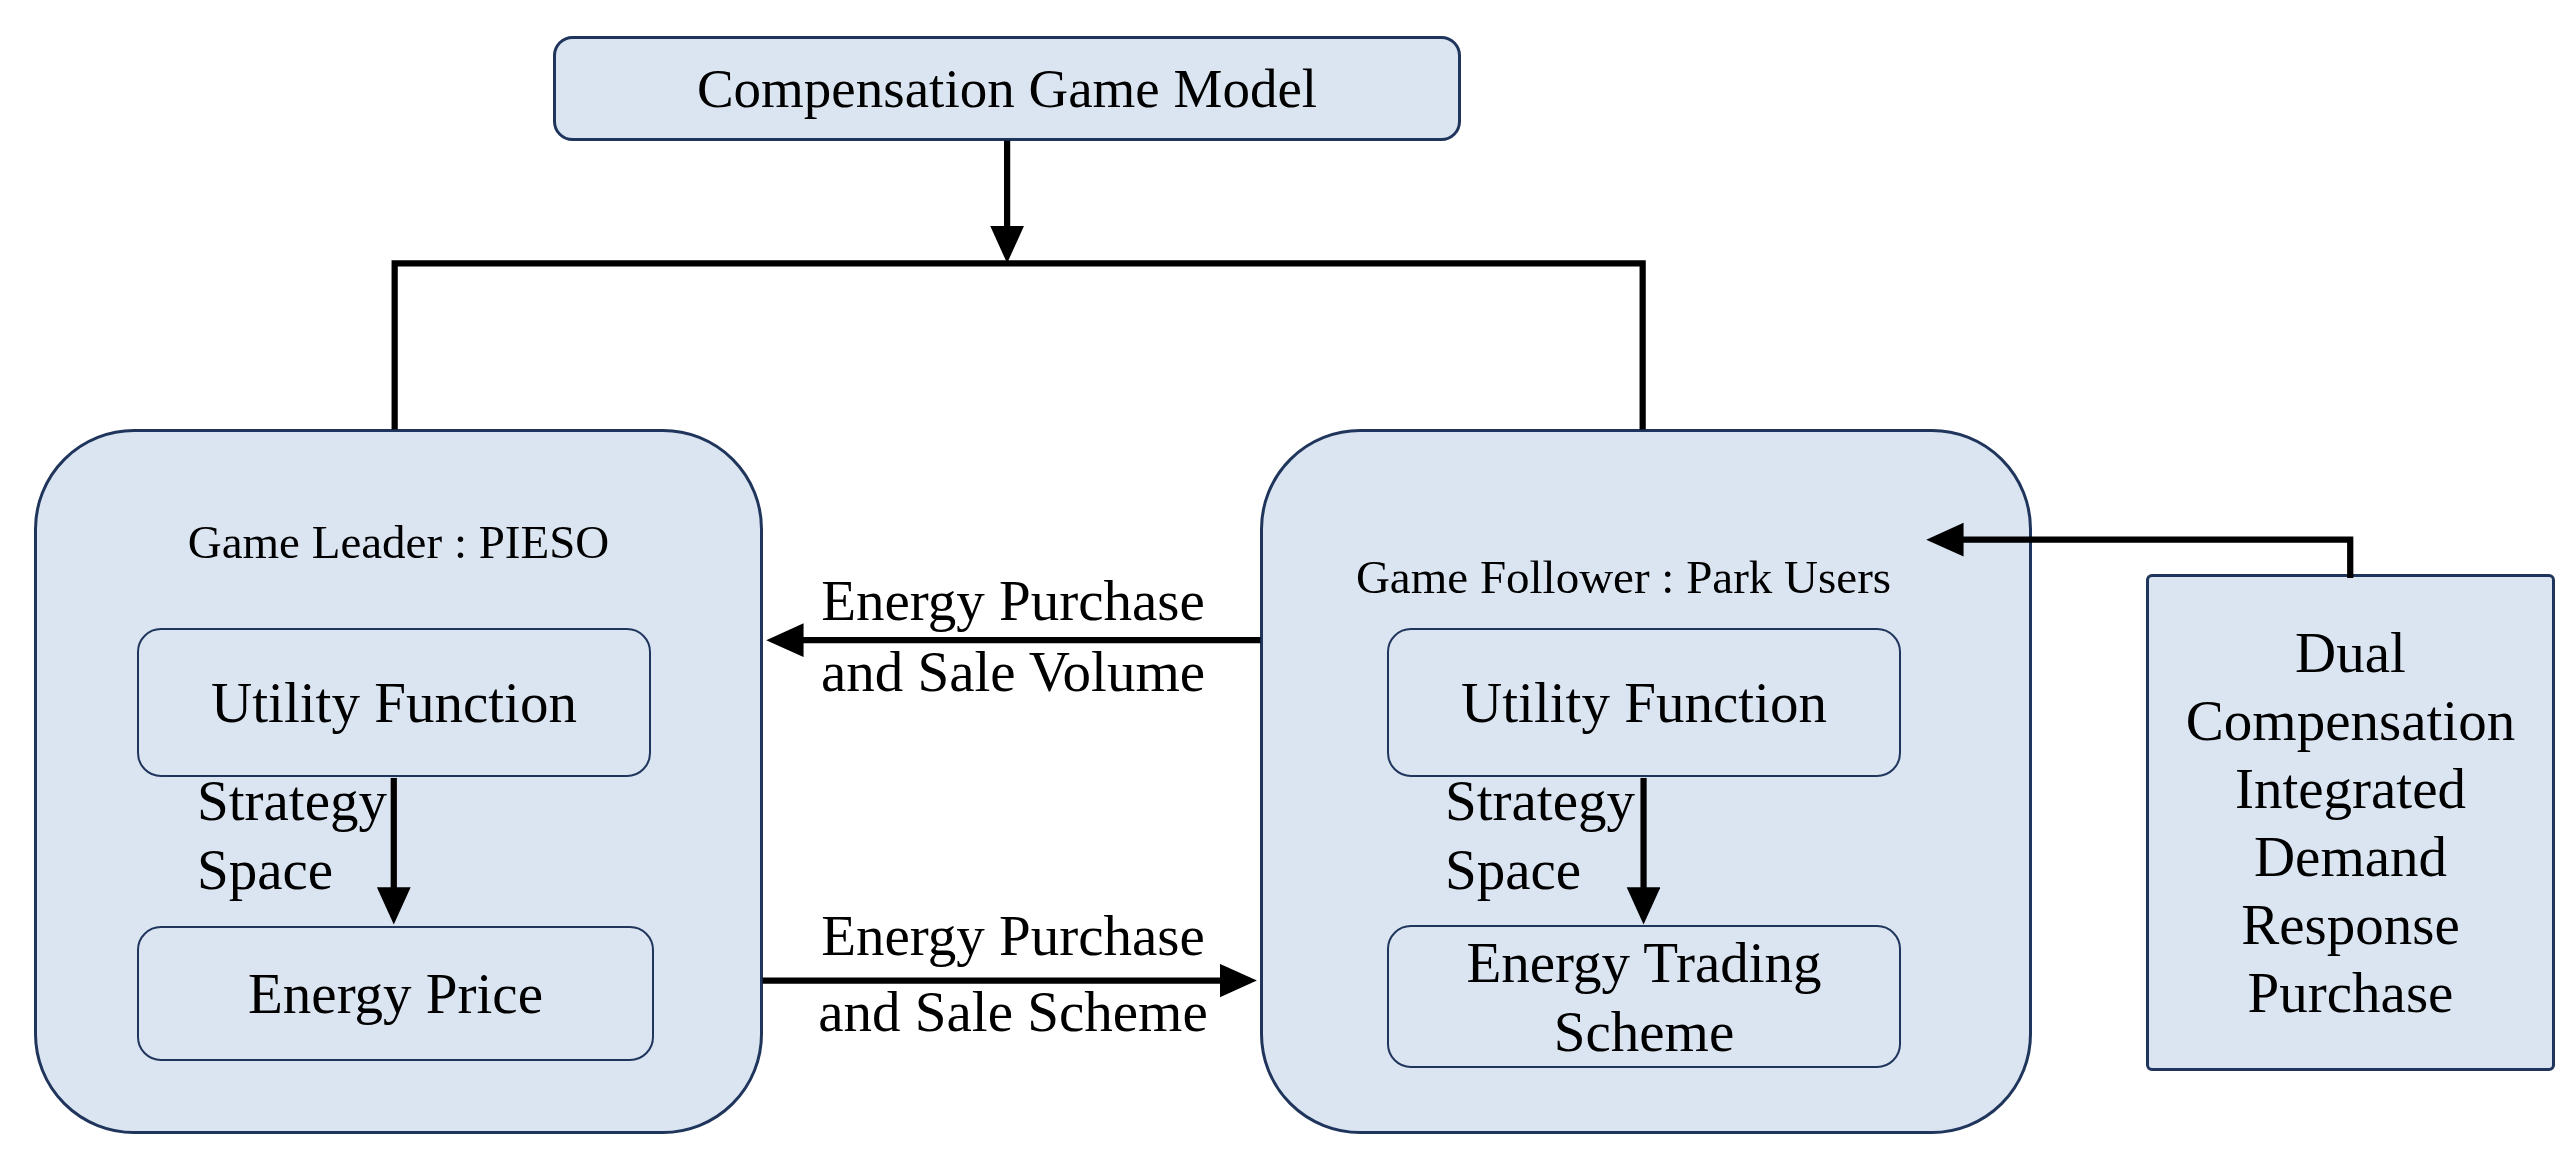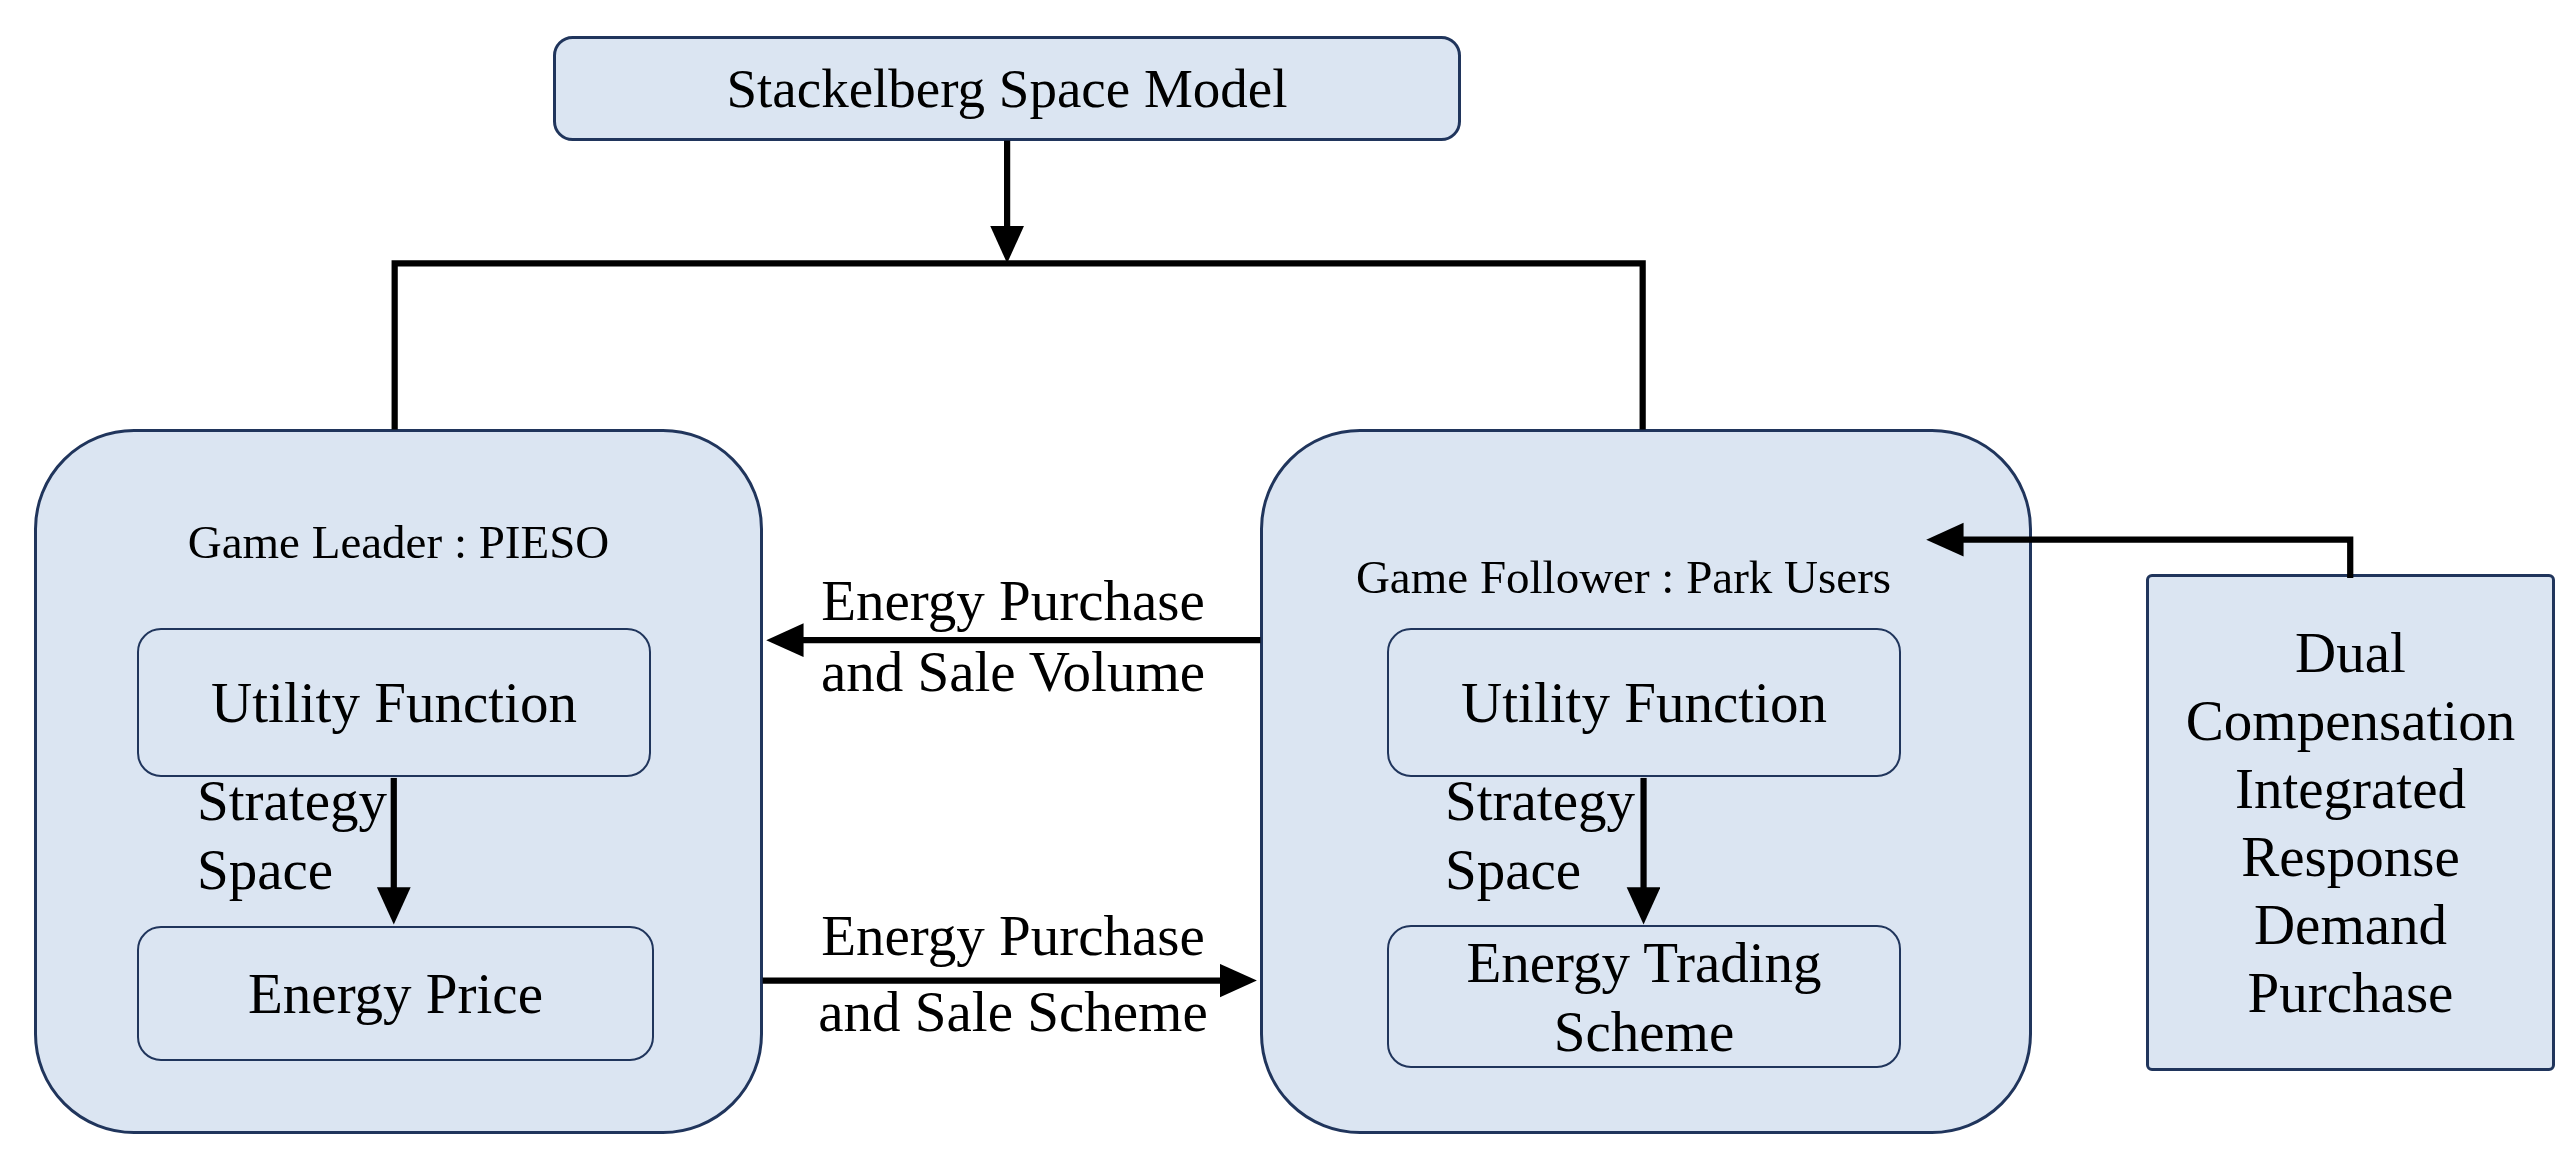--- a/index.html
+++ b/index.html
@@ -51,21 +51,21 @@
   .strategy-right{left:1445px;top:766px;width:284px;font-size:57px;line-height:69px;}
   .flow-volume{left:764px;top:565px;width:498px;font-size:57px;line-height:71px;}
   .flow-price{left:764px;top:898px;width:498px;font-size:57px;line-height:76px;}
 </style>
 </head>
 <body>
 
 <div class="canvas">
 
   <div class="box root-box">
-    <span>Stackelberg Space Model</span>
+    <span>Compensation Game Model</span>
   </div>
 
   <div class="box leader-box"></div>
   <div class="box follower-box"></div>
 
   <div class="lbl leader-title">Game Leader : PIESO</div>
   <div class="lbl follower-title">Game Follower : Park Users</div>
 
   <div class="box inner leader-utility">
     <span>Utility Function</span>
@@ -93,22 +93,22 @@
     <span>
       <div>Energy Trading</div>
       <div>Scheme</div>
     </span>
   </div>
 
   <div class="box dual-box">
     <div>Dual</div>
     <div>Compensation</div>
     <div>Integrated</div>
+    <div>Demand</div>
     <div>Response</div>
-    <div>Demand</div>
     <div>Purchase</div>
   </div>
 
   <div class="lbl flow-volume">
     <div>Energy Purchase</div>
     <div>and Sale Volume</div>
   </div>
 
   <div class="lbl flow-price">
     <div>Energy Purchase</div>

